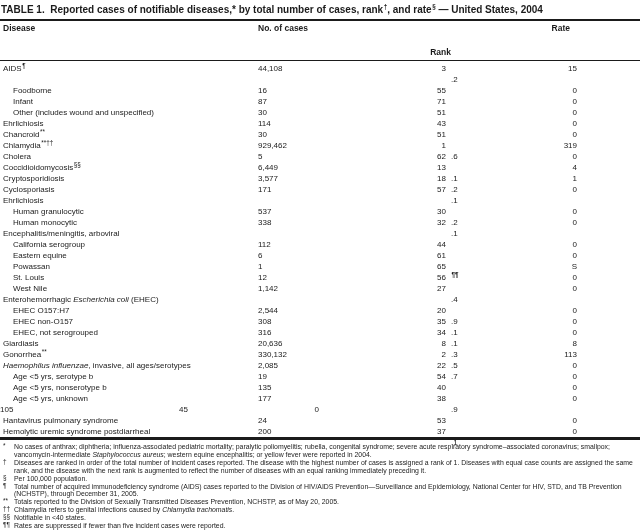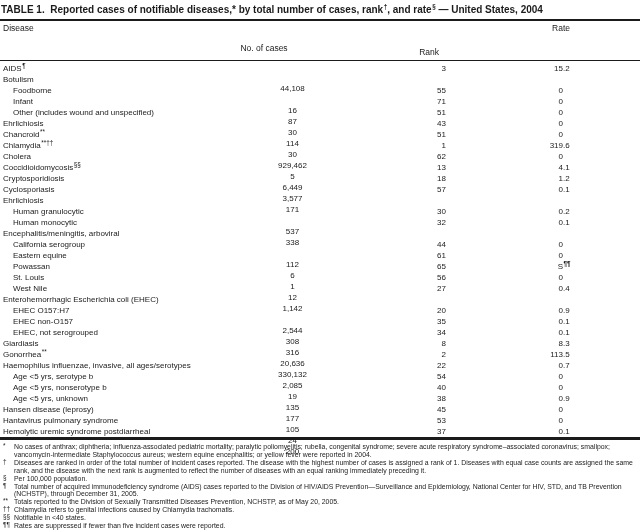--- a/index.html
+++ b/index.html
@@ -12,41 +12,41 @@
   .page{width:640px;height:531px;overflow:hidden;background:#fff;}
 
   
   .title{
     font-size:10px;font-weight:bold;line-height:13px;
     padding:3px 2px 3px 1px;white-space:pre;letter-spacing:0;
   }
   .title-rule{border-top:2px solid #1b1b1b;height:0;}
 
   
-  .hdr{display:flex;font-weight:normal;font-size:8.5px;line-height:12px;padding:1px 0 2px 0;gap:12px;}
+  .hdr{display:flex;font-weight:bold;font-size:8.5px;line-height:12px;padding:1px 0 2px 0;}
   .hdr-rule{border-top:1.5px solid #1b1b1b;height:0;}
 
   .c-disease{flex:1;padding-left:3px;box-sizing:border-box;overflow:hidden;white-space:nowrap;}
-  .c-cases{width:69px;text-align:center;box-sizing:border-box;flex-shrink:0;margin-top:20px;}
+  .c-cases{width:69px;text-align:left;box-sizing:border-box;flex-shrink:0;}
   .c-rank{width:124px;text-align:right;box-sizing:border-box;flex-shrink:0;}
   .c-rate{width:189px;box-sizing:border-box;flex-shrink:0;}
 
   .hdr .c-cases{padding-right:9px;}
   .hdr .c-rank{padding-right:0;margin-top:24px;}
   .hdr .c-rate{text-align:right;padding-right:70px;}
 
   
   .rows{padding-top:2px;border-bottom:3px solid #1b1b1b;}
   .row{display:flex;height:11px;line-height:11px;font-size:8px;}
   .row .c-rank{padding-right:5px;}
-  .row .c-rate{display:flex;padding-right:63px;}
+  .row .c-rate{display:flex;padding-right:63px;flex-direction:column;}
   .rate-int{flex:1;text-align:right;}
   .rate-frac{width:14px;text-align:left;}
   .indent1{padding-left:13px;}
-  .it{}
+  .it{font-style:italic;}
   sup.mk{font-size:6.3px;line-height:0;position:relative;top:0.4px;margin-left:0.5px;font-weight:inherit;}
 
   
   .footnotes{padding:3px 2px 0 1px;font-size:6.9px;line-height:7.9px;}
   .fn{display:flex;}
   .fn-marker{width:13px;flex-shrink:0;text-align:left;position:relative;top:-1px;font-size:6.4px;padding-left:2px;box-sizing:border-box;}
   .fn-text{flex:1;}
 </style>
 </head>
 <body>
@@ -68,21 +68,20 @@
       <div class="row">
         <div class="c-disease"><span>AIDS</span><sup class="mk">¶</sup></div>
         <div class="c-cases">44,108</div>
         <div class="c-rank">3</div>
         <div class="c-rate">
           <span class="rate-int">15</span>
           <span class="rate-frac">.2</span>
         </div>
       </div>
       <div class="row">
-        <div class="c-disease"><span>Botulism</span></div>
         <div class="c-cases"></div>
         <div class="c-rank"></div>
         <div class="c-rate">
           <span class="rate-int"></span>
           <span class="rate-frac"></span>
         </div>
       </div>
       <div class="row">
         <div class="c-disease indent1"><span>Foodborne</span></div>
         <div class="c-cases">16</div>
@@ -338,21 +337,20 @@
       <div class="row">
         <div class="c-disease indent1"><span>Age &lt;5 yrs, unknown</span></div>
         <div class="c-cases">177</div>
         <div class="c-rank">38</div>
         <div class="c-rate">
           <span class="rate-int">0</span>
           <span class="rate-frac">.9</span>
         </div>
       </div>
       <div class="row">
-        <div class="c-disease"><span>Hansen disease (leprosy)</span></div>
         <div class="c-cases">105</div>
         <div class="c-rank">45</div>
         <div class="c-rate">
           <span class="rate-int">0</span>
           <span class="rate-frac"></span>
         </div>
       </div>
       <div class="row">
         <div class="c-disease"><span>Hantavirus pulmonary syndrome</span></div>
         <div class="c-cases">24</div>

